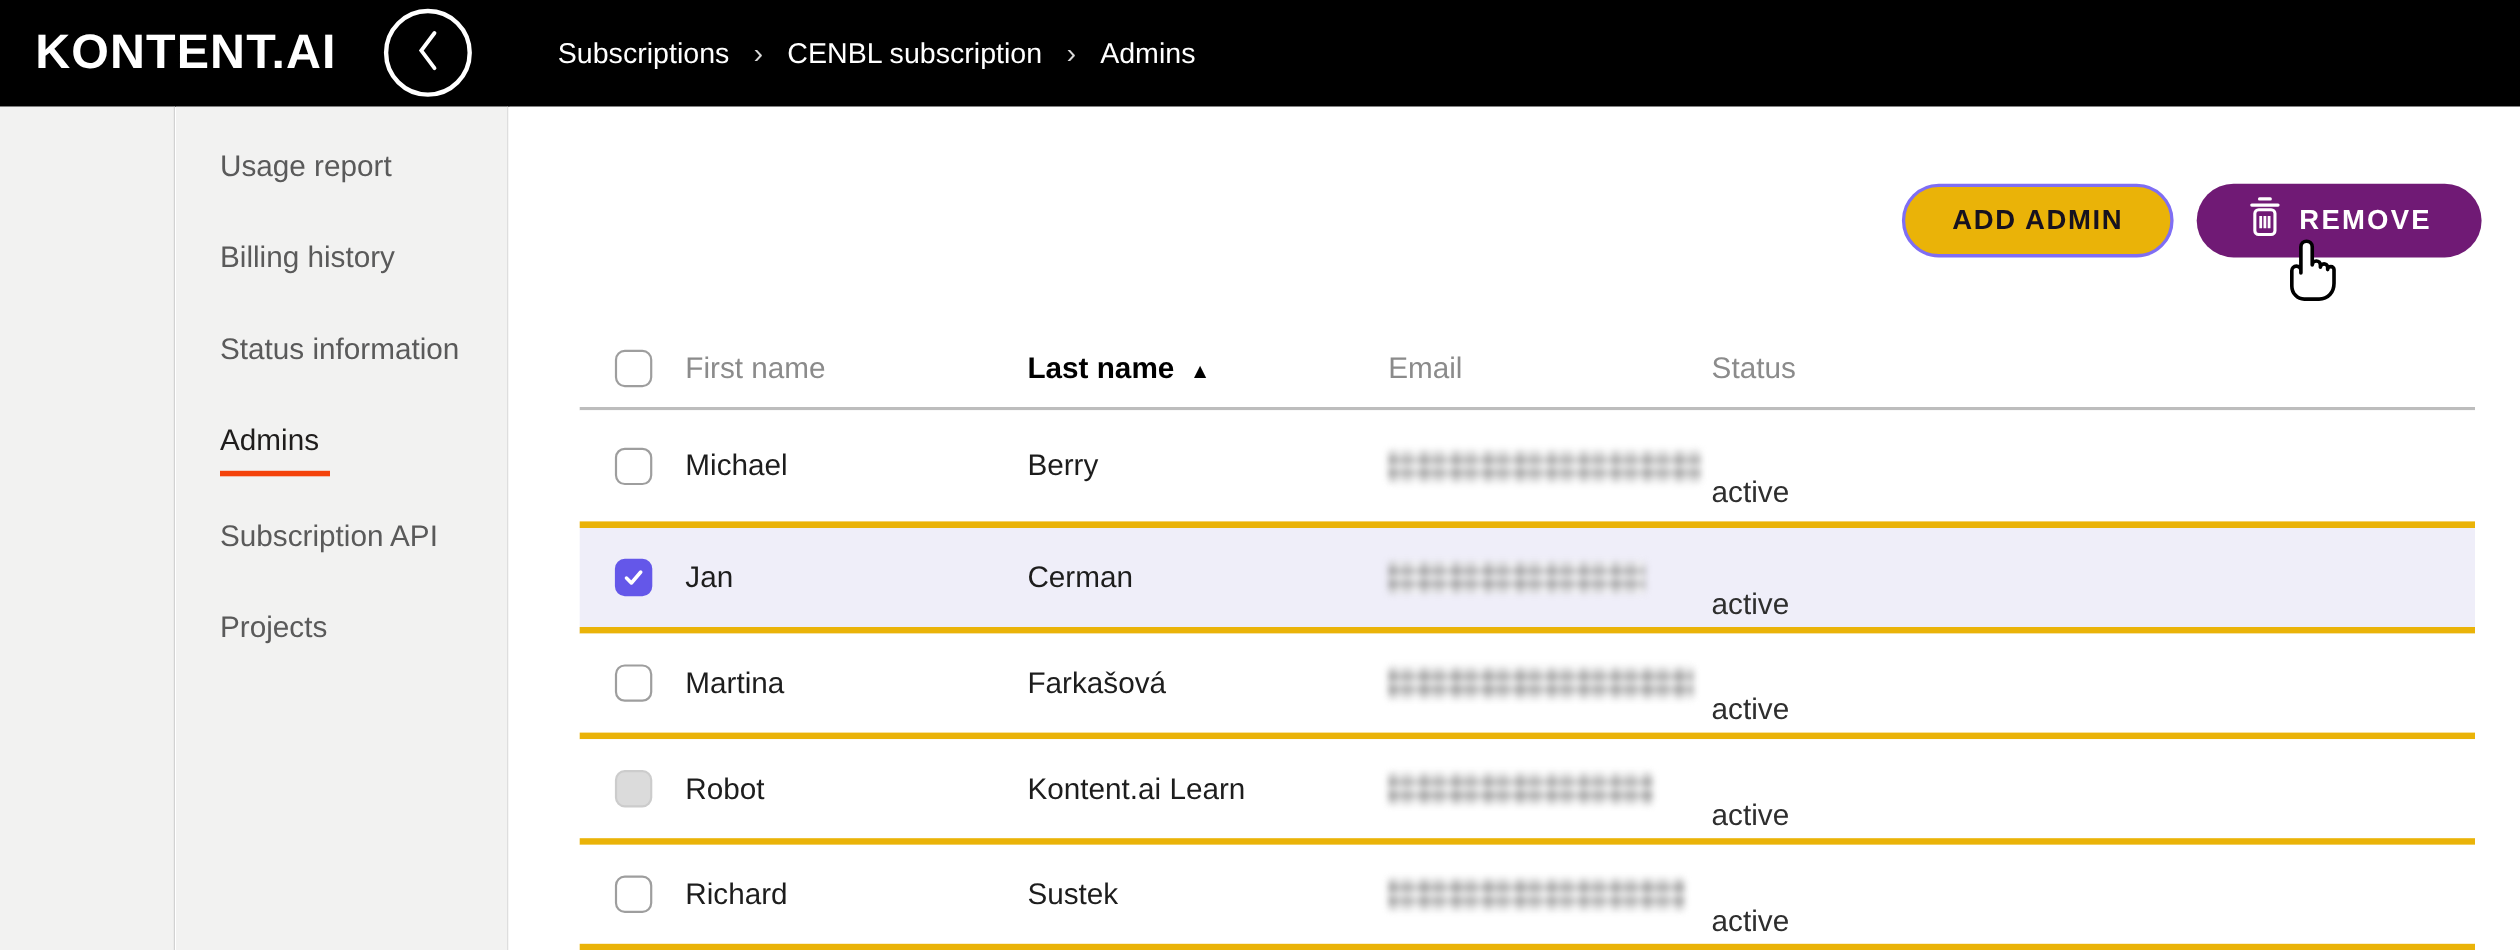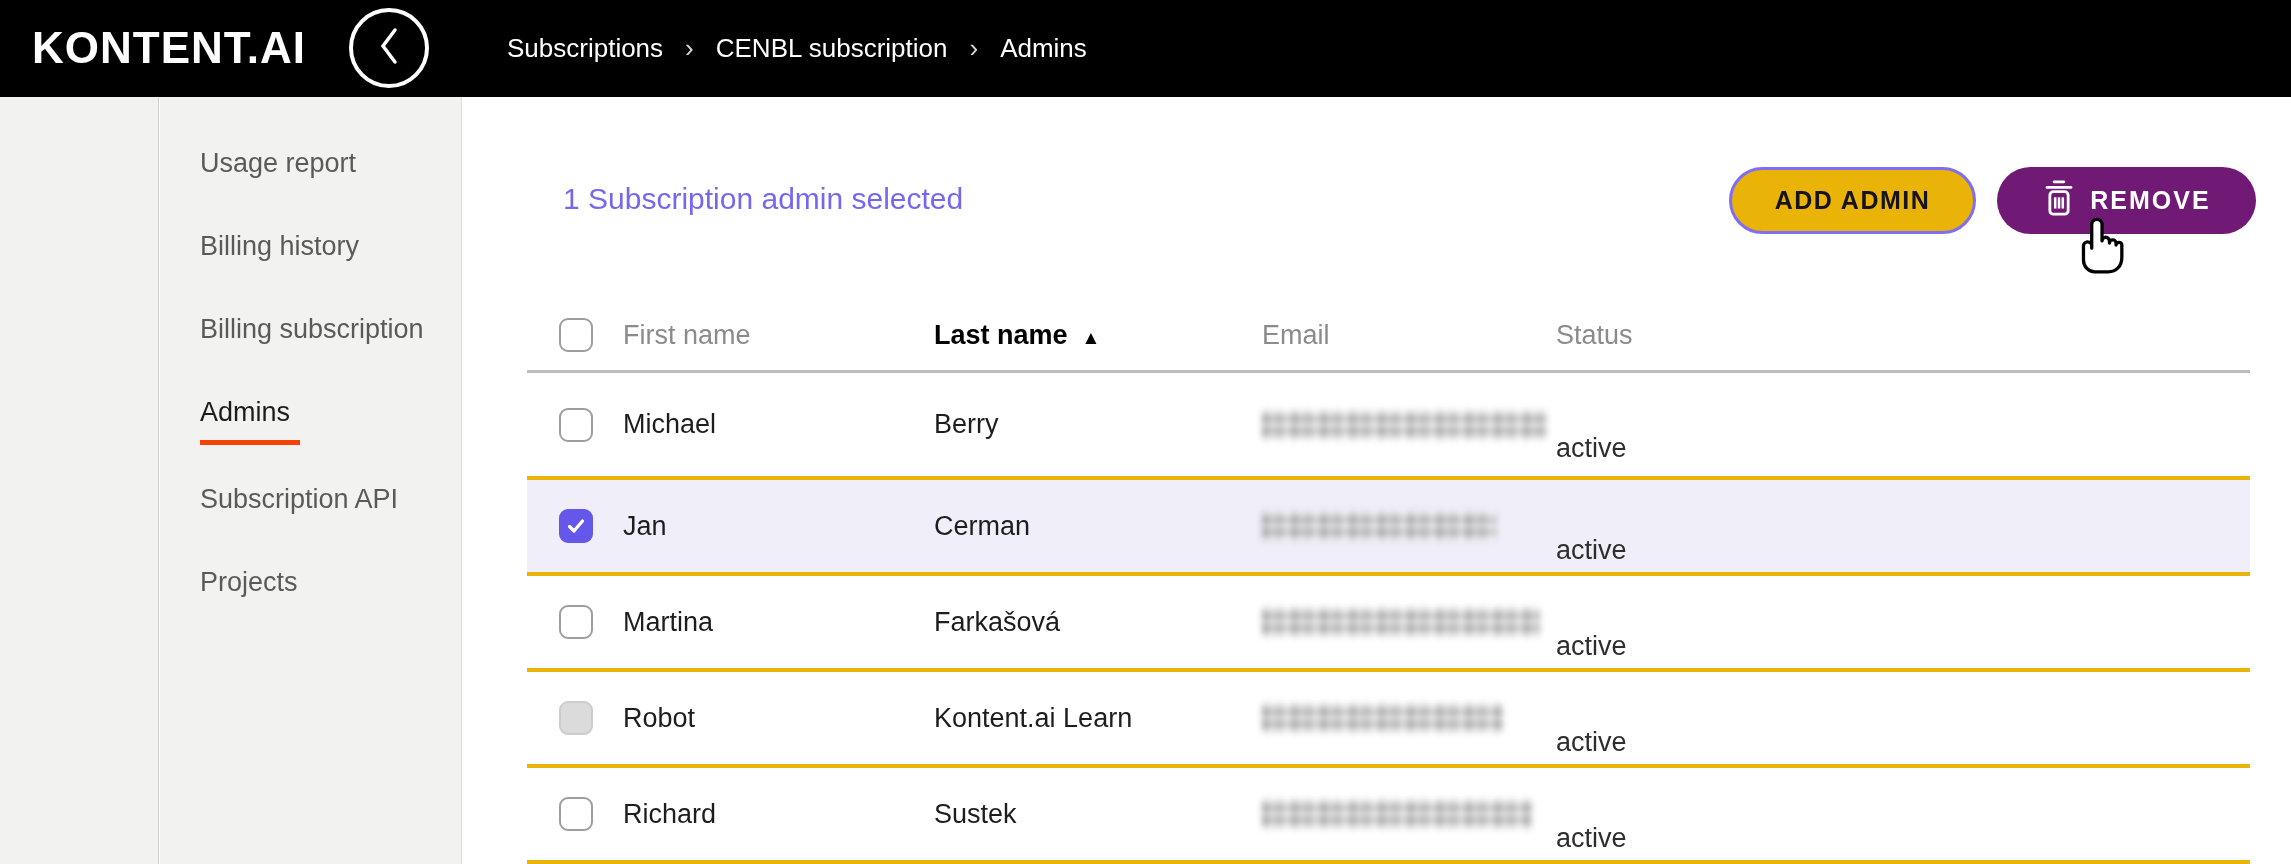--- a/index.html
+++ b/index.html
@@ -16,21 +16,21 @@
               cursor:pointer; }
   .breadcrumb { position:absolute; left:507px; top:0; height:97px; display:flex; align-items:center;
                 color:#fff; font-size:26px; }
   .breadcrumb .crumb { color:#fff; cursor:pointer; }
   .breadcrumb .sep { color:#d9d9d9; margin:0 22px; font-size:26px; }
 
   
   .left-rail { position:absolute; left:0; top:97px; width:159px; height:767px; background:#f2f2f1;
                border-right:1px solid #cfcfcf; }
   .sidebar { position:absolute; left:160px; top:97px; width:302px; height:767px; background:#f2f2f1;
-             border-right:1px solid #dcdcdc; padding:48px 0 0 40px; }
+             border-right:1px solid #dcdcdc; padding:36px 0 0 40px; }
   .side-item { font-size:27px; color:#5a5a5a; line-height:37px; margin-bottom:46px; width:230px; cursor:pointer; }
   .side-item.active { color:#1f1d1c; margin-bottom:36px; }
   .side-item.active .active-underline { display:block; width:100px; height:5px; background:#f4420a; margin-top:9px; }
   .active-underline { display:none; }
 
   
   .main { position:absolute; left:463px; top:97px; width:1828px; height:767px; background:#fff; }
   .selection-text { position:absolute; left:100px; top:85px; font-size:30px; color:#7468f1; }
 
   .btn { position:absolute; top:70px; height:67px; border-radius:34px; display:flex; align-items:center;
@@ -40,21 +40,21 @@
 
   .cursor-hand { position:absolute; left:1609px; top:113px; width:58px; height:66px; pointer-events:none; }
 
   
   .table { position:absolute; left:64px; right:41px; top:203px; }
   .t-row { display:grid; grid-template-columns:96px 311px 328px 294px auto; align-items:center; }
   .t-head { height:73px; border-bottom:3px solid #bdbdbd; }
   .t-head .col { font-size:27px; color:#8b8b8b; }
   .t-head .col.sorted { color:#000; font-weight:bold; }
   .sort-arrow { font-size:19px; margin-left:14px; color:#000; }
-  .t-body .t-row { height:96px; border-bottom:4px solid #eab308; background:#fff; }
+  .t-body .t-row { height:96px; border-bottom:6px solid #eab308; background:#fff; }
   .t-body .t-row.first { height:107px; }
   .t-body .t-row.selected { background:#efeef9; }
   .cell { font-size:27px; color:#1d1d1d; }
   .cell.status { color:#2e2e2e;margin-top:48px; }
 
   .cb-wrap { padding-left:32px; }
   .checkbox { width:34px; height:34px; border-radius:9px; border:2px solid #9e9e9e; background:#fff;
               display:flex; align-items:center; justify-content:center; cursor:pointer; }
   .checkbox.checked { background:#6457e9; border-color:#6457e9; }
   .checkbox.disabled { background:#dbdbdb; border-color:#cccccc; cursor:default; }
@@ -98,21 +98,21 @@
       
     </div>
 
 
     <div class="side-item">
       <span class="side-label">Billing history</span>
       
     </div>
 
     <div class="side-item">
-      <span class="side-label">Billing subscription</span>
+      <span class="side-label">Status information</span>
       
     </div>
 
     <div class="side-item active">
       <span class="side-label">Admins</span>
       <span class="active-underline"></span>
     </div>
 
 
     <div class="side-item">
@@ -121,21 +121,20 @@
     </div>
 
     <div class="side-item">
       <span class="side-label">Projects</span>
       
     </div>
   </nav>
 
   <div class="main">
 
-    <div class="selection-text">1 Subscription admin selected</div>
 
     <button class="btn btn-add">
       <span>ADD ADMIN</span>
     </button>
 
     <button class="btn btn-remove">
       <span>
         <svg width="34" height="38" viewBox="0 0 24 27">
           <line x1="8.5" y1="2" x2="15.5" y2="2" stroke="#fff" stroke-width="2" stroke-linecap="round"></line>
           <line x1="3.5" y1="6" x2="20.5" y2="6" stroke="#fff" stroke-width="2" stroke-linecap="round"></line>

